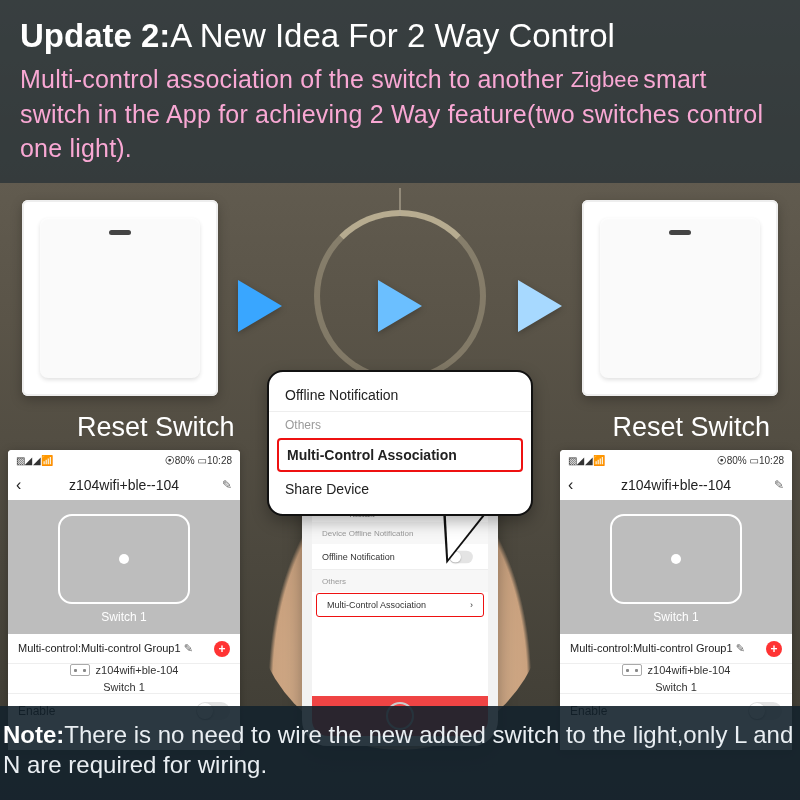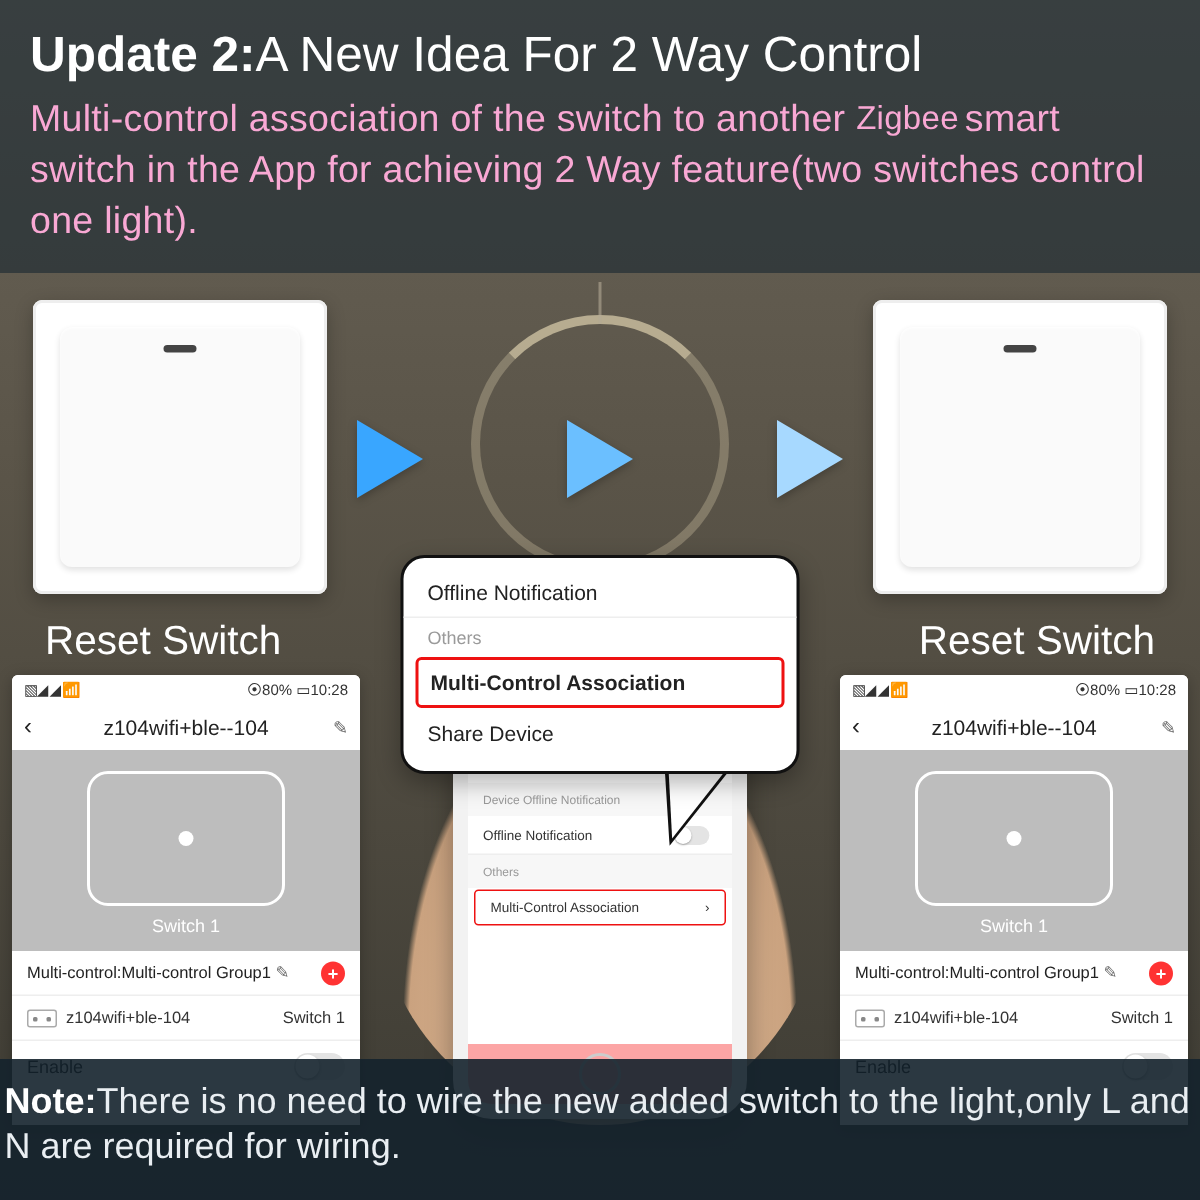--- a/index.html
+++ b/index.html
@@ -22,50 +22,50 @@
   .switch .led{position:absolute;left:50%;top:30px;width:22px;height:5px;border-radius:3px;background:#444;transform:translateX(-50%);z-index:2;}
   .switch.left{left:22px;top:200px;}
   .switch.right{right:22px;top:200px;}
   
   .arrows{position:absolute;top:278px;left:228px;right:228px;height:56px;display:flex;justify-content:space-between;align-items:center;padding:0 10px;}
   .arrow{width:0;height:0;border-top:26px solid transparent;border-bottom:26px solid transparent;border-left:44px solid;filter:drop-shadow(0 2px 3px rgba(0,0,0,.25));}
   .arrow.a1{border-left-color:#39a6ff;}
   .arrow.a2{border-left-color:#6bbfff;}
   .arrow.a3{border-left-color:#a7d9ff;}
   
-  .reset-label{position:absolute;top:412px;color:#fff;font-size:27px;}
+  .reset-label{position:absolute;top:412px;color:#fff;font-size:27px;margin-left:47px;}
   .reset-label.left{left:30px;}
   .reset-label.right{right:30px;}
   
   .col{position:absolute;top:450px;width:232px;height:300px;background:#fff;border-radius:4px 4px 0 0;overflow:hidden;box-shadow:0 2px 10px rgba(0,0,0,.25);}
   .col.left{left:8px;}
   .col.right{right:8px;}
   .status{height:20px;font-size:10px;display:flex;justify-content:space-between;align-items:center;padding:0 8px;color:#333;background:#fff;}
   .status .icons{letter-spacing:-1px;}
   .titlebar{height:30px;display:flex;align-items:center;justify-content:center;font-size:14px;color:#222;position:relative;}
   .titlebar .back{position:absolute;left:8px;font-size:16px;color:#222;}
   .titlebar .pen{position:absolute;right:8px;font-size:12px;color:#666;}
   .graypanel{background:#bdbdbd;padding:14px 50px 10px;}
   .btn-square{height:90px;border:2px solid #fff;border-radius:14px;display:flex;align-items:center;justify-content:center;color:#fff;}
   .btn-dot{width:10px;height:10px;border-radius:50%;background:#fff;}
   .swname{text-align:center;color:#fff;font-size:12px;margin-top:6px;}
   .row{display:flex;align-items:center;justify-content:space-between;height:30px;padding:0 10px;border-bottom:1px solid #eee;font-size:11px;color:#222;background:#fff;}
   .row .plus{width:16px;height:16px;border-radius:50%;background:#f33;color:#fff;display:flex;align-items:center;justify-content:center;font-size:12px;font-weight:700;}
   .row .pen2{color:#666;margin-left:3px;}
-  .row2{display:flex;align-items:center;justify-content:space-between;height:30px;padding:0 10px;border-bottom:1px solid #eee;font-size:11px;background:#fff;color:#333;}
+  .row2{display:flex;align-items:center;justify-content:space-between;height:30px;padding:0 10px;border-bottom:1px solid #eee;font-size:11px;background:#fff;color:#333;flex-direction:column;}
   .row2 .chip{width:20px;height:12px;border:1px solid #aaa;border-radius:2px;margin-right:6px;position:relative;}
   .row2 .chip::before,.row2 .chip::after{content:"";position:absolute;top:4px;width:3px;height:3px;background:#888;border-radius:1px;}
   .row2 .chip::before{left:3px;}
   .row2 .chip::after{right:3px;}
   .row-enable{display:flex;align-items:center;justify-content:space-between;height:34px;padding:0 10px;font-size:12px;background:#fff;}
   .toggle{width:34px;height:18px;border-radius:10px;background:#e4e4e4;position:relative;}
   .toggle::after{content:"";position:absolute;left:1px;top:1px;width:16px;height:16px;border-radius:50%;background:#fff;box-shadow:0 1px 2px rgba(0,0,0,.3);}
   
   .hand{position:absolute;left:50%;top:430px;transform:translateX(-50%);width:300px;height:320px;background:radial-gradient(ellipse at 50% 80%, #e7c6a6 0%, #caa27f 60%, transparent 62%);border-radius:40% 40% 50% 50%;}
-  .phone{position:absolute;left:50%;top:436px;transform:translateX(-50%);width:196px;height:310px;background:#fca5a5;border:10px solid #f2f2f2;border-radius:26px;box-shadow:0 6px 18px rgba(0,0,0,.35);overflow:hidden;}
+  .phone{position:absolute;left:50%;top:436px;transform:translateX(-50%);width:196px;height:310px;background:#ef4444;border:10px solid #f2f2f2;border-radius:26px;box-shadow:0 6px 18px rgba(0,0,0,.35);overflow:hidden;}
   .phone .home{position:absolute;left:50%;bottom:6px;transform:translateX(-50%);width:28px;height:28px;border:2px solid #ccc;border-radius:50%;}
   .phone .screen{position:absolute;left:0;right:0;top:0;bottom:40px;background:#fff;overflow:hidden;font-size:9px;color:#333;}
   .ph-row{height:26px;border-bottom:1px solid #eee;display:flex;align-items:center;justify-content:space-between;padding:0 10px;}
   .ph-head{height:22px;background:#f7f7f7;color:#999;display:flex;align-items:center;padding:0 10px;font-size:8px;}
   .ph-row.hi{border:1.6px solid #e11;border-radius:3px;margin:1px 4px;height:24px;}
   .assist-row{height:34px;display:flex;align-items:center;gap:8px;padding:0 8px;border-bottom:1px solid #eee;}
   .assist{width:22px;height:22px;border-radius:50%;background:#eee;display:flex;align-items:center;justify-content:center;font-size:8px;}
   .assist.blue{background:#1ec0ff;color:#fff;}
   .assist-lbls{display:flex;gap:8px;font-size:6px;color:#555;padding:0 8px 4px;}
   .assist-lbls span{width:22px;text-align:center;}

